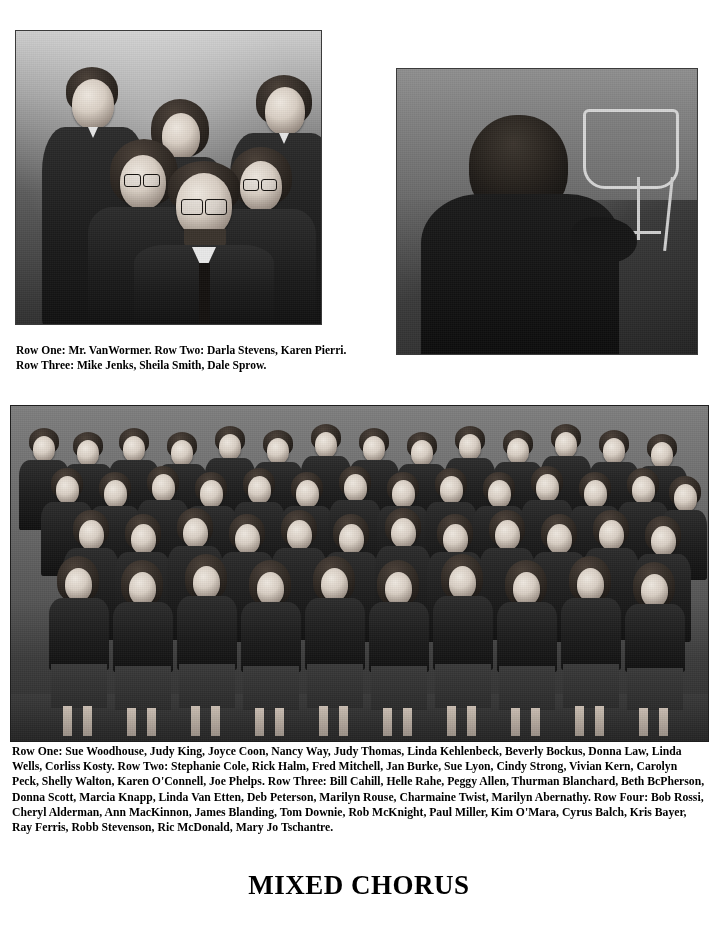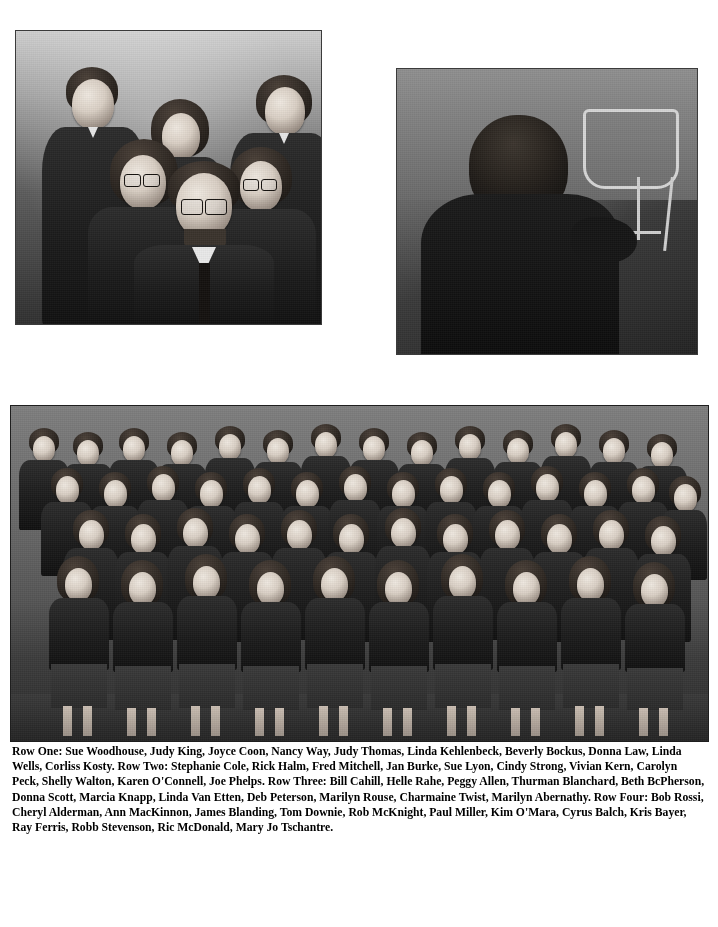--- a/index.html
+++ b/index.html
@@ -234,20 +234,21 @@
     <div class="glasses" style="left:165px;top:168px;width:20px;height:14px;"></div>
     <div class="glasses" style="left:189px;top:168px;width:20px;height:14px;"></div>
     <div style="position:absolute;left:168px;top:198px;width:42px;height:22px;border-radius:0 0 40% 40%;background:#3a332c;"></div>
     <div class="body" style="left:118px;top:214px;width:140px;height:82px;"></div>
     <div style="position:absolute;left:176px;top:216px;width:24px;height:26px;background:#e9e9e9;clip-path:polygon(0 0,100% 0,50% 100%);"></div>
     <div style="position:absolute;left:183px;top:232px;width:11px;height:64px;background:#14110f;"></div>
 
     <div class="noise"></div>
   </div>
 
+  <div class="caption" id="caption-small-group">Row One: Mr. VanWormer. Row Two: Darla Stevens, Karen Pierri. Row Three: Mike Jenks, Sheila Smith, Dale Sprow.</div>
 
   <div class="photo" id="photo-conductor">
     <div class="bg-dark"></div>
     <div style="position:absolute;left:0;top:0;width:100%;height:46%;background:linear-gradient(180deg,#8f8f8f 0%,#6a6a6a 100%);"></div>
 
     <div class="chair-back"></div>
     <div class="chair-leg" style="right:19%;top:38%;width:3px;height:22%;"></div>
     <div class="chair-leg" style="right:9%;top:38%;width:3px;height:26%;transform:rotate(6deg);"></div>
     <div class="chair-leg" style="right:12%;top:57%;width:22%;height:3px;"></div>
 
@@ -489,14 +490,15 @@
     <div class="body" style="left:614px;top:198px;width:60px;height:68px;"></div>
     <div class="skirt" style="left:616px;top:262px;width:56px;height:42px;"></div>
     <div class="legs" style="left:628px;top:302px;width:9px;height:28px;"></div>
     <div class="legs" style="left:648px;top:302px;width:9px;height:28px;"></div>
 
     <div class="noise"></div>
   </div>
 
   <div class="caption" id="caption-chorus">Row One: Sue Woodhouse, Judy King, Joyce Coon, Nancy Way, Judy Thomas, Linda Kehlenbeck, Beverly Bockus, Donna Law, Linda Wells, Corliss Kosty. Row Two: Stephanie Cole, Rick Halm, Fred Mitchell, Jan Burke, Sue Lyon, Cindy Strong, Vivian Kern, Carolyn Peck, Shelly Walton, Karen O'Connell, Joe Phelps. Row Three: Bill Cahill, Helle Rahe, Peggy Allen, Thurman Blanchard, Beth BcPherson, Donna Scott, Marcia Knapp, Linda Van Etten, Deb Peterson, Marilyn Rouse, Charmaine Twist, Marilyn Abernathy. Row Four: Bob Rossi, Cheryl Alderman, Ann MacKinnon, James Blanding, Tom Downie, Rob McKnight, Paul Miller, Kim O'Mara, Cyrus Balch, Kris Bayer, Ray Ferris, Robb Stevenson, Ric McDonald, Mary Jo Tschantre.</div>
 
+  <div id="page-title">MIXED CHORUS</div>
 
 </div>
 
 </body></html>

